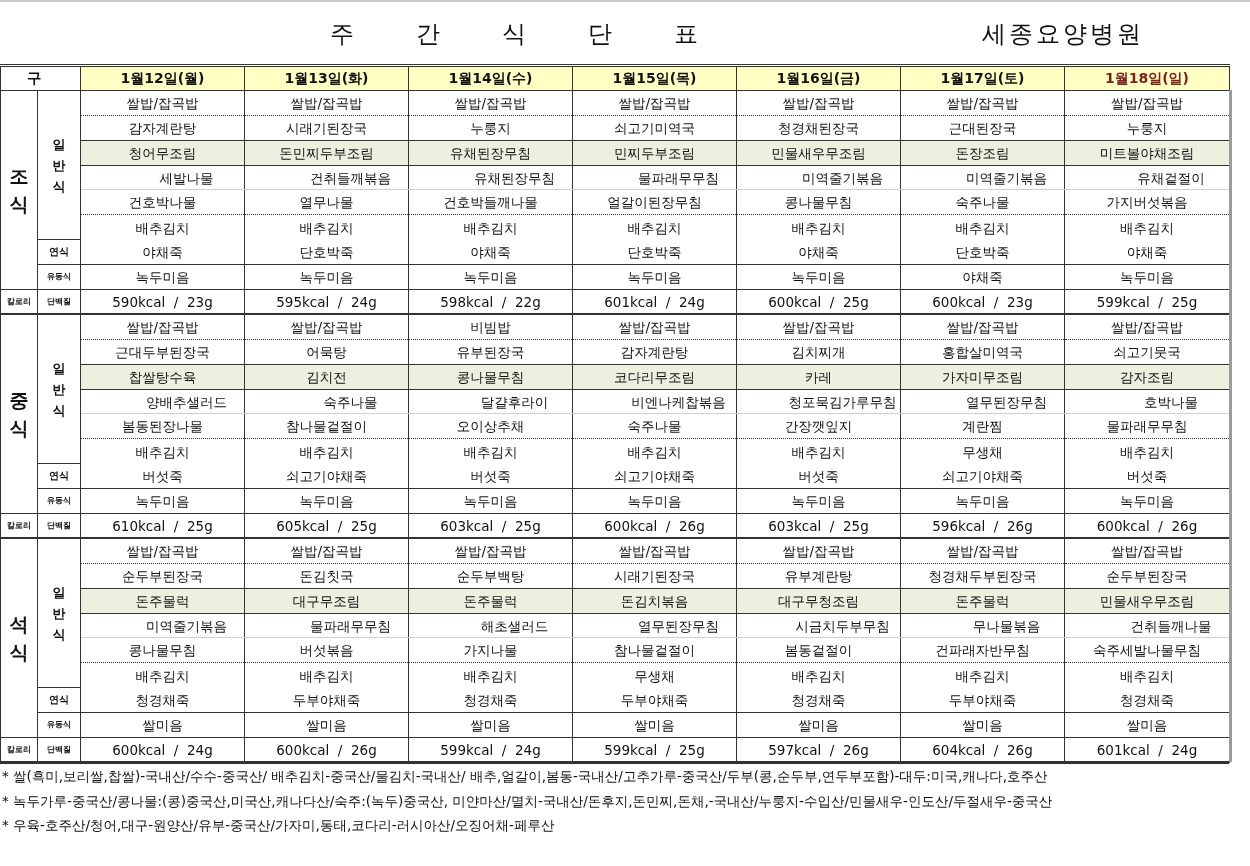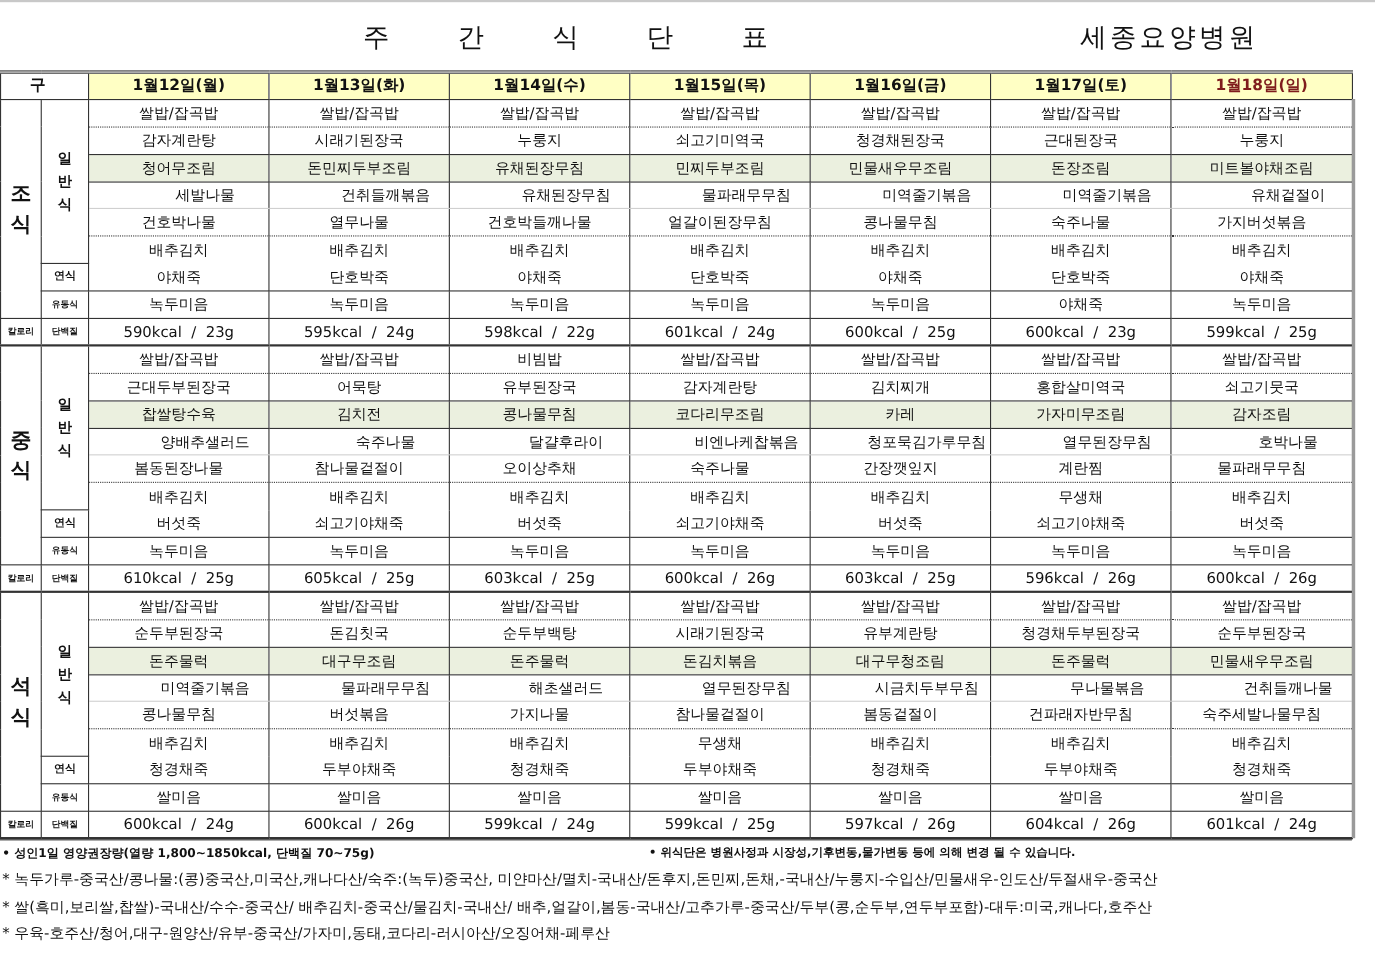--- a/index.html
+++ b/index.html
@@ -335,20 +335,16 @@
         <td class="food" style="white-space: pre;">597kcal  /  26g</td>
         <td class="food" style="white-space: pre;">604kcal  /  26g</td>
         <td class="food" style="white-space: pre;">601kcal  /  24g</td>
       </tr>
     </tbody>
 </table>
 <div class="shadow"></div>
 <div class="bottom-rule"></div>
 
 <div class="notes">
-  <div class="line1">
-    <span class="n1">•  성인1일 영양권장량(열량 1,800~1850kcal, 단백질 70~75g)</span>
-    <span class="n2">• 위식단은 병원사정과 시장성,기후변동,물가변동 등에 의해 변경 될 수 있습니다.</span>
-  </div>
+  <div class="line">* 쌀(흑미,보리쌀,찹쌀)-국내산/수수-중국산/ 배추김치-중국산/물김치-국내산/ 배추,얼갈이,봄동-국내산/고추가루-중국산/두부(콩,순두부,연두부포함)-대두:미국,캐나다,호주산</div>
   <div class="line">* 녹두가루-중국산/콩나물:(콩)중국산,미국산,캐나다산/숙주:(녹두)중국산, 미얀마산/멸치-국내산/돈후지,돈민찌,돈채,-국내산/누룽지-수입산/민물새우-인도산/두절새우-중국산</div>
-  <div class="line">* 쌀(흑미,보리쌀,찹쌀)-국내산/수수-중국산/ 배추김치-중국산/물김치-국내산/ 배추,얼갈이,봄동-국내산/고추가루-중국산/두부(콩,순두부,연두부포함)-대두:미국,캐나다,호주산</div>
   <div class="line">* 우육-호주산/청어,대구-원양산/유부-중국산/가자미,동태,코다리-러시아산/오징어채-페루산</div>
 </div>
 
 </body></html>

